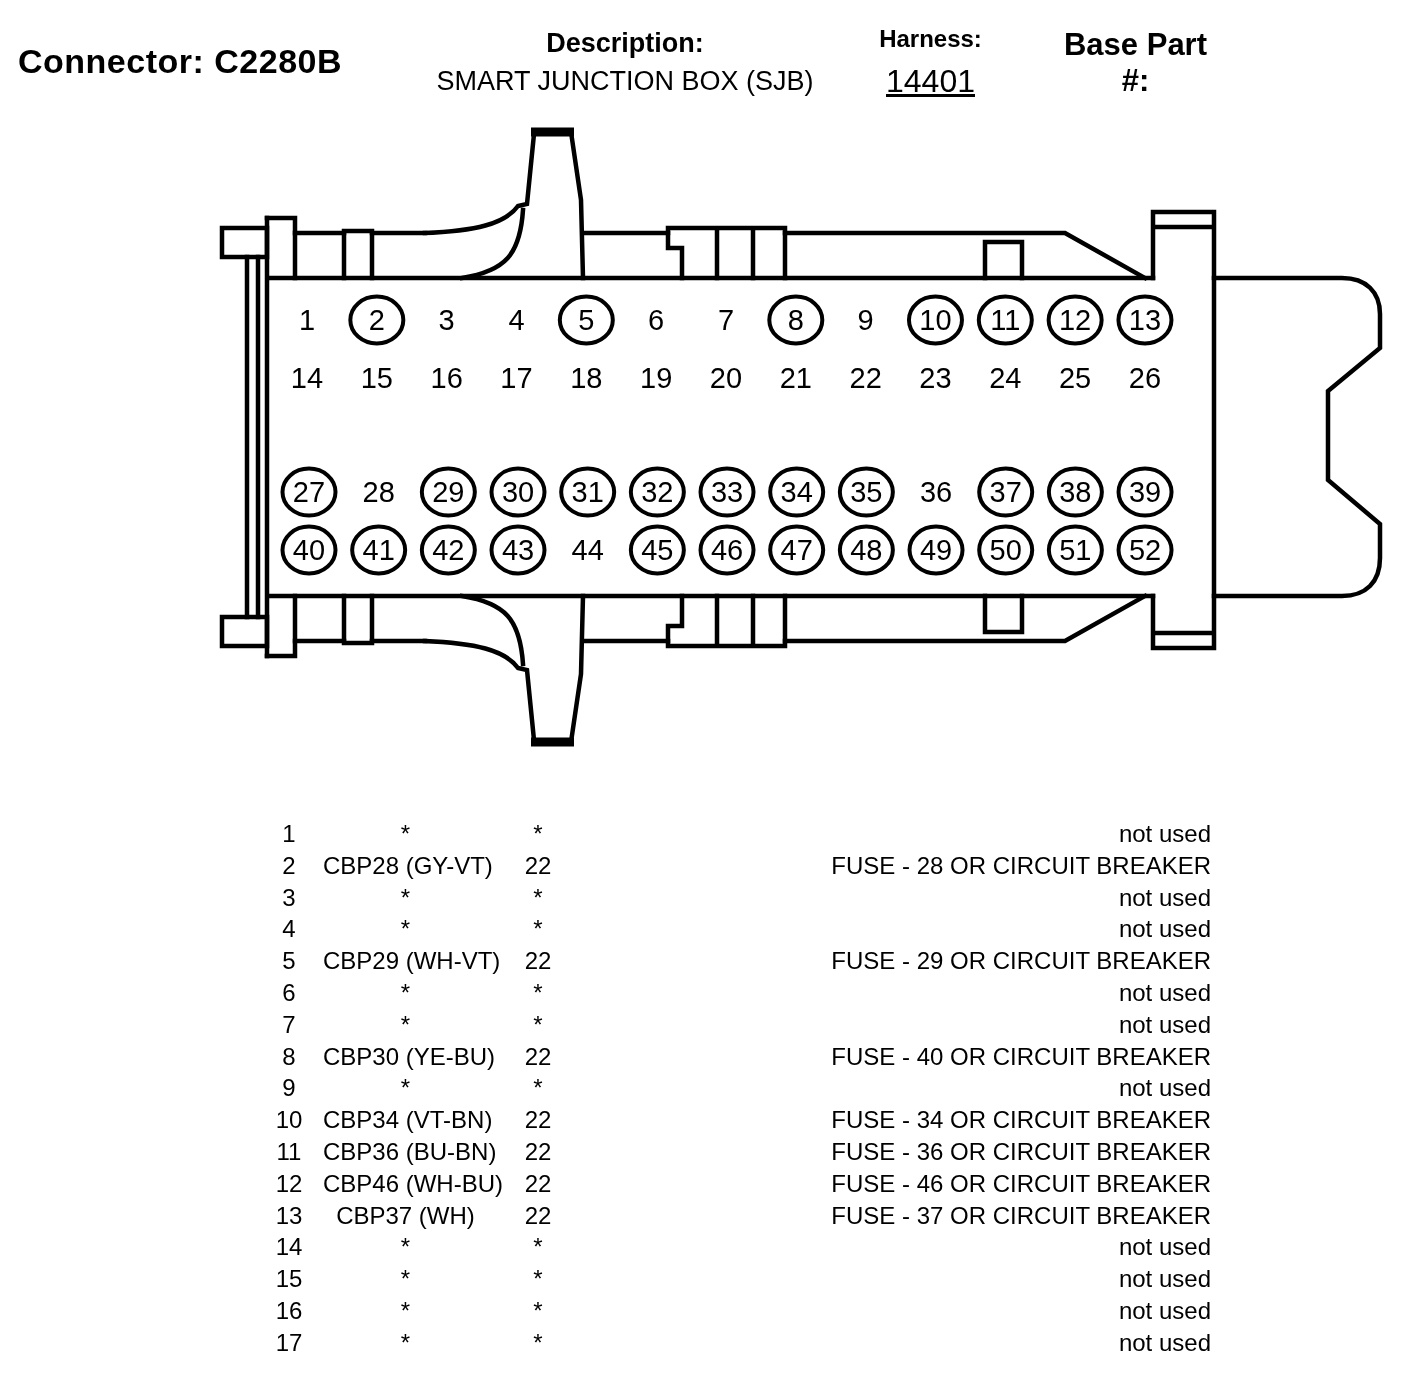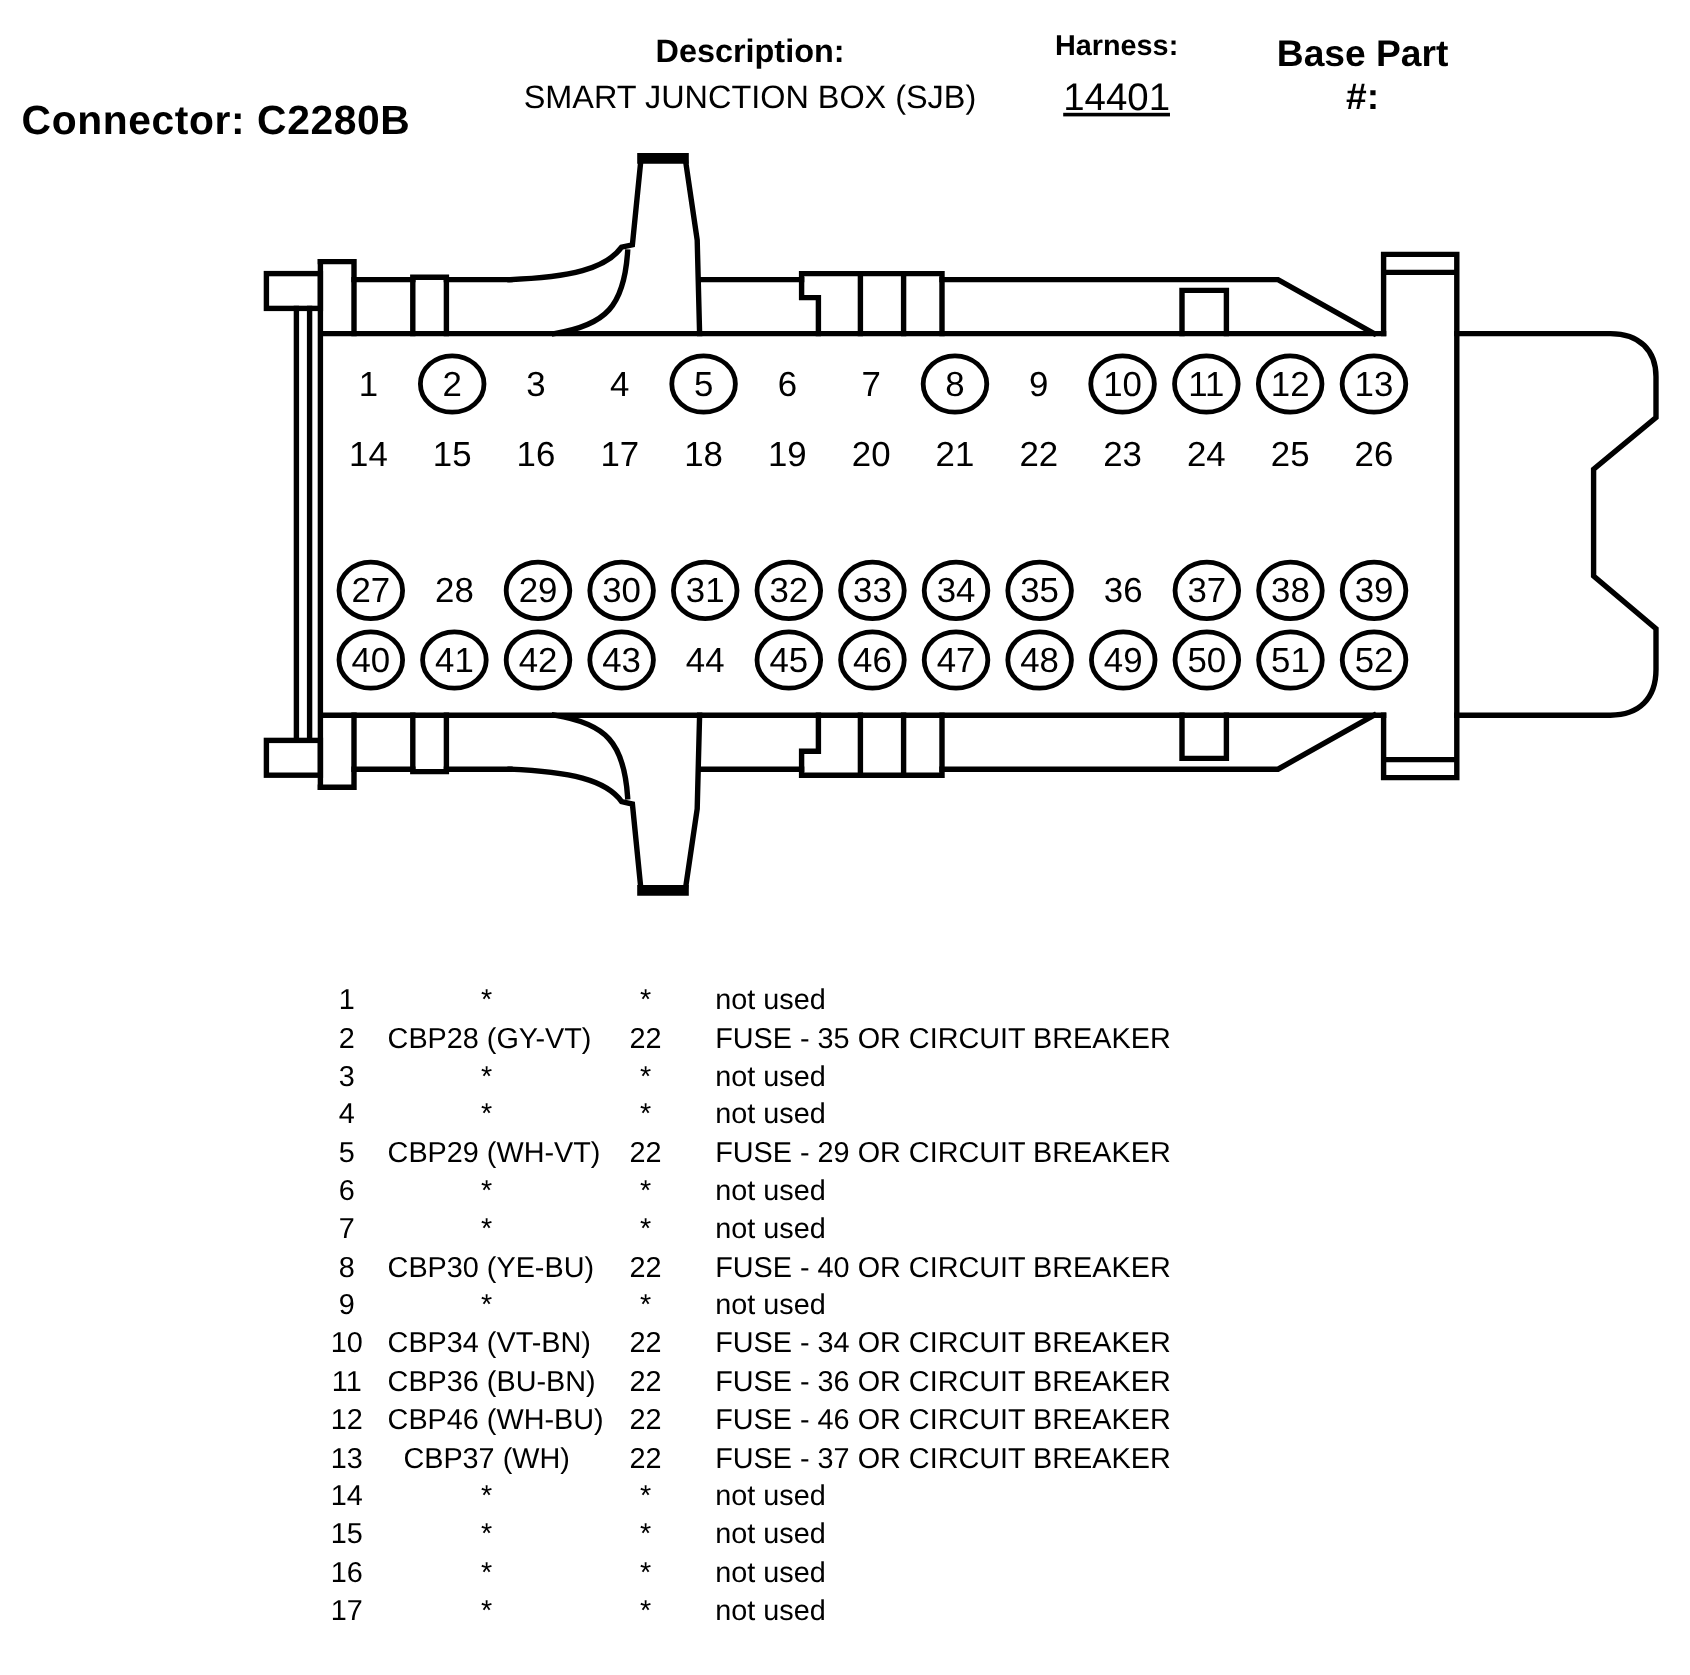--- a/index.html
+++ b/index.html
@@ -3,38 +3,38 @@
 <meta charset="utf-8">
 <style>
   html,body{margin:0;padding:0;background:#fff;}
   #stage{
     position:relative;width:1408px;height:1396px;background:#ffffff;
     font-family:"Liberation Sans","DejaVu Sans",sans-serif;color:#000;overflow:hidden;
   }
   .abs{position:absolute;}
   .ctr{text-align:center;}
   
-  #connector-title{left:18px;top:42px;font-size:34px;font-weight:bold;letter-spacing:.5px;margin-top:40px;}
+  #connector-title{left:18px;top:42px;font-size:34px;font-weight:bold;letter-spacing:.5px;}
   #desc-label{left:430px;top:28px;width:390px;font-size:27px;font-weight:bold;}
   #desc-value{left:405px;top:66px;width:440px;font-size:27px;}
   #harness-label{left:858px;top:25px;width:145px;font-size:24px;font-weight:bold;}
   #harness-value{left:858px;top:63px;width:145px;font-size:32px;text-decoration:underline;}
   #basepart-label{left:1048px;top:27px;width:175px;font-size:31px;font-weight:bold;}
   
   #diagram{left:200px;top:110px;width:1208px;height:660px;}
   
   #pin-table{left:255px;top:818px;width:1154px;}
   .trow{display:grid;grid-template-columns:68px 165px 100px 623px 198px;}
   #table-head{height:36px;font-size:28px;font-weight:bold;}
   #table-head > div{text-align:center;}
   .trow{height:31.8px;line-height:31.8px;}
   #table-head{line-height:30px;}
   .tcell{font-size:24px;white-space:nowrap;overflow:visible;}
   .c-pin,.c-circuit,.c-gauge{text-align:center;}
-  .c-func{text-align:left;padding-left:8px;}
+  .c-func{text-align:right;padding-left:8px;}
   .c-qual{text-align:center;}
 </style>
 </head>
 <body>
 
 <div id="stage">
 
   <div class="abs" id="connector-title">Connector: C2280B</div>
   <div class="abs ctr" id="desc-value">SMART JUNCTION BOX (SJB)</div>
   <div class="abs ctr" id="desc-label">Description:</div>
@@ -178,21 +178,21 @@
           <div class="tcell c-pin">1</div>
           <div class="tcell c-circuit">*</div>
           <div class="tcell c-gauge">*</div>
           <div class="tcell c-func">not used</div>
           <div class="tcell c-qual"></div>
         </div>
         <div class="trow">
           <div class="tcell c-pin">2</div>
           <div class="tcell c-circuit">CBP28 (GY-VT)</div>
           <div class="tcell c-gauge">22</div>
-          <div class="tcell c-func">FUSE - 35 OR CIRCUIT BREAKER</div>
+          <div class="tcell c-func">FUSE - 28 OR CIRCUIT BREAKER</div>
           <div class="tcell c-qual"></div>
         </div>
         <div class="trow">
           <div class="tcell c-pin">3</div>
           <div class="tcell c-circuit">*</div>
           <div class="tcell c-gauge">*</div>
           <div class="tcell c-func">not used</div>
           <div class="tcell c-qual"></div>
         </div>
         <div class="trow">

